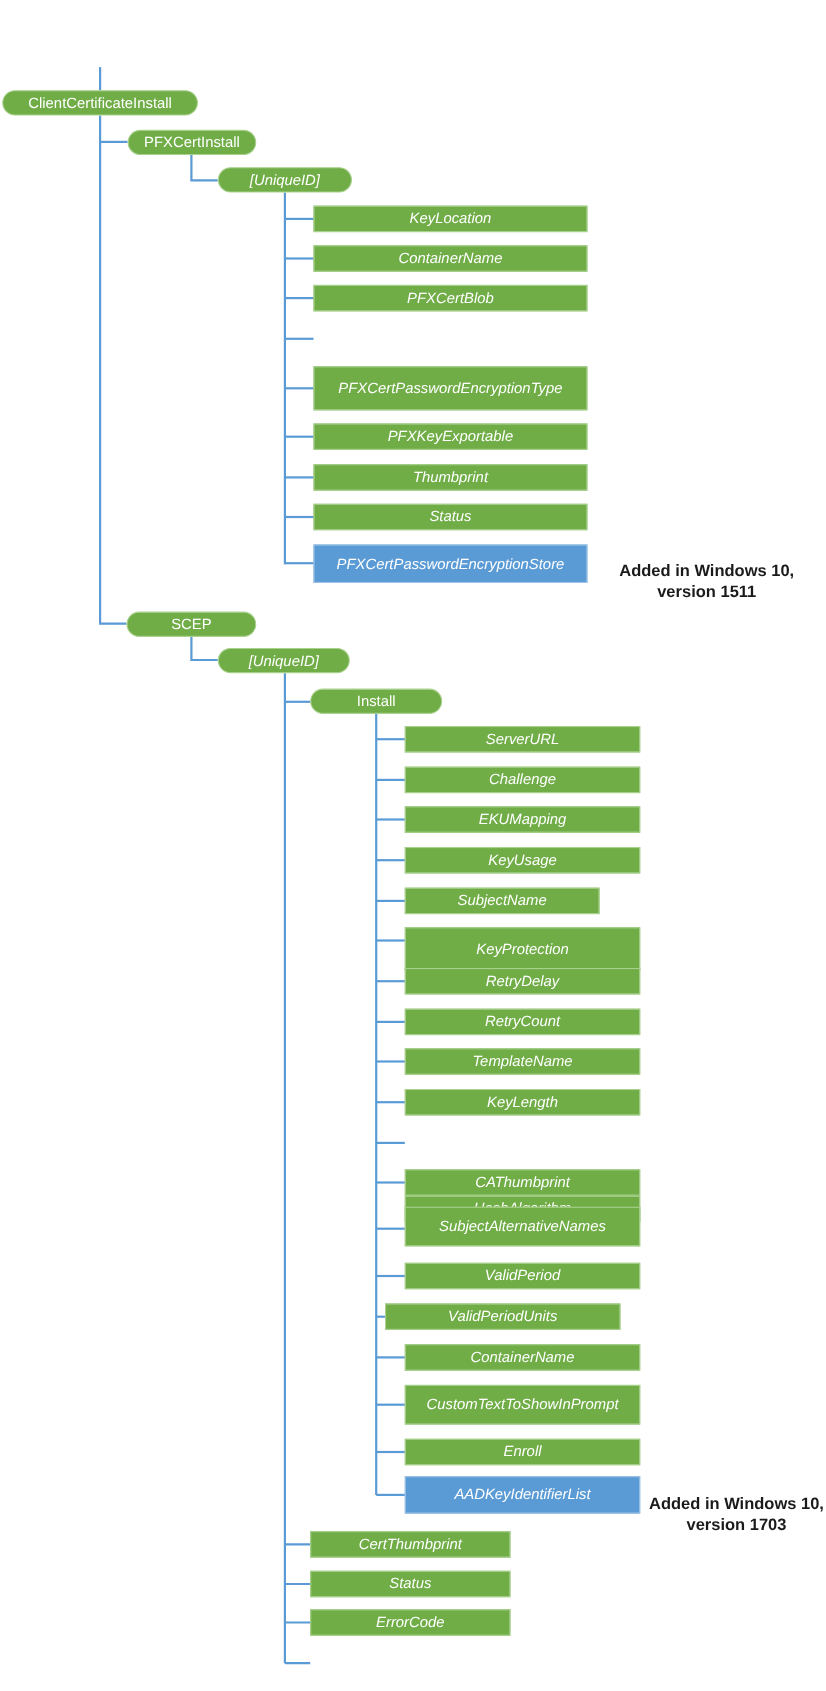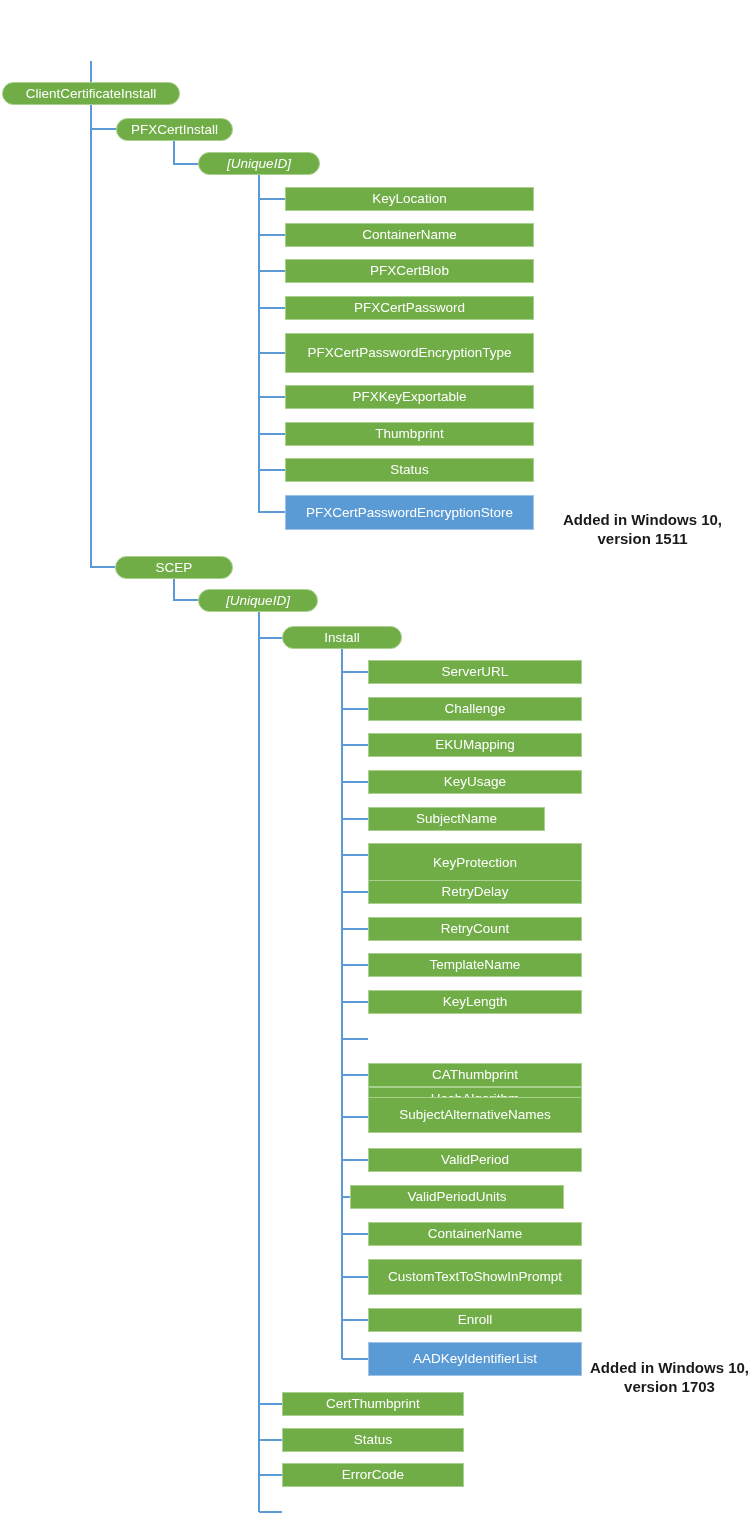--- a/index.html
+++ b/index.html
@@ -15,21 +15,21 @@
   #wires{position:absolute;left:0;top:0;z-index:1;}
   .node{
     position:absolute;z-index:2;box-sizing:border-box;
     background:var(--green);border:1.5px solid var(--green-border);
     color:var(--node-text);font-size:13.5px;
     display:flex;align-items:center;justify-content:center;
     text-align:center;line-height:1.15;
   }
   .pill{border-radius:12px;}
   .root-node{border-radius:28px;white-space:pre-line;font-size:14px;line-height:1.35;}
-  .rect{border-radius:0;}
+  .rect{border-radius:0;font-style:italic;}
   .blue{background:var(--blue);border-color:var(--blue-border);}
   .italic{font-style:italic;}
   .note{
     position:absolute;z-index:2;color:var(--note-text);
     font-size:15px;line-height:19px;text-align:center;white-space:pre-line;
     font-weight:600;
     margin-top:16px;
   }
 </style>
 </head>
@@ -93,21 +93,20 @@
 
   <div class="node pill" style="left:2px;top:82px;width:178px;height:23px">ClientCertificateInstall</div>
 
   <div class="node pill" style="left:116px;top:118px;width:117px;height:23px">PFXCertInstall</div>
 
   <div class="node pill italic" style="left:198px;top:152px;width:122px;height:23px">[UniqueID]</div>
 
   <div class="node rect" style="left:285px;top:187px;width:249px;height:24px">KeyLocation</div>
   <div class="node rect" style="left:285px;top:223px;width:249px;height:24px">ContainerName</div>
   <div class="node rect" style="left:285px;top:259px;width:249px;height:24px">PFXCertBlob</div>
-  <div class="node rect" style="left:285px;top:296px;width:249px;height:24px">PFXCertPassword</div>
   <div class="node rect" style="left:285px;top:333px;width:249px;height:40px">PFXCertPasswordEncryptionType</div>
   <div class="node rect" style="left:285px;top:385px;width:249px;height:24px">PFXKeyExportable</div>
   <div class="node rect" style="left:285px;top:422px;width:249px;height:24px">Thumbprint</div>
   <div class="node rect" style="left:285px;top:458px;width:249px;height:24px">Status</div>
   <div class="node rect blue" style="left:285px;top:495px;width:249px;height:35px">PFXCertPasswordEncryptionStore</div>
 
   <div class="note" style="left:540px;top:494px;width:205px">Added in Windows 10,
 version 1511</div>
 
   <div class="node pill" style="left:115px;top:556px;width:118px;height:23px">SCEP</div>

